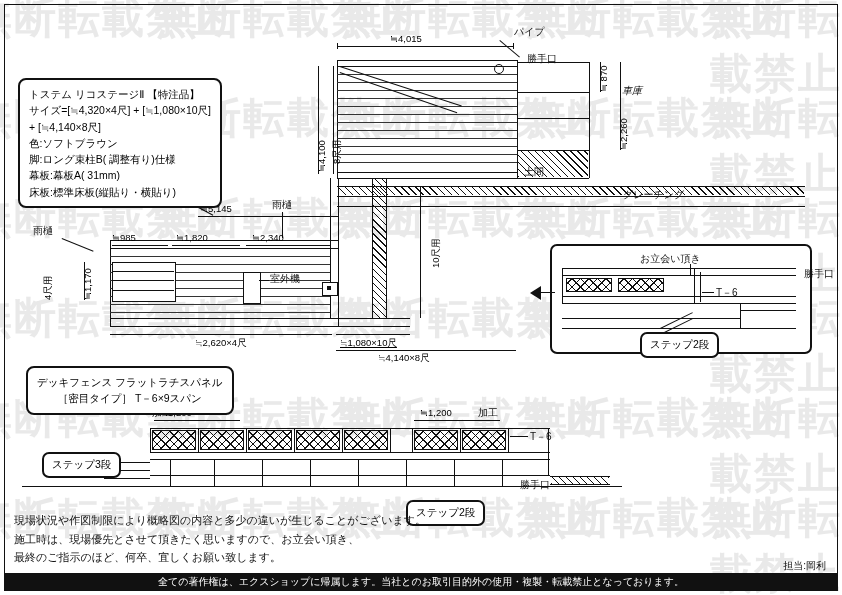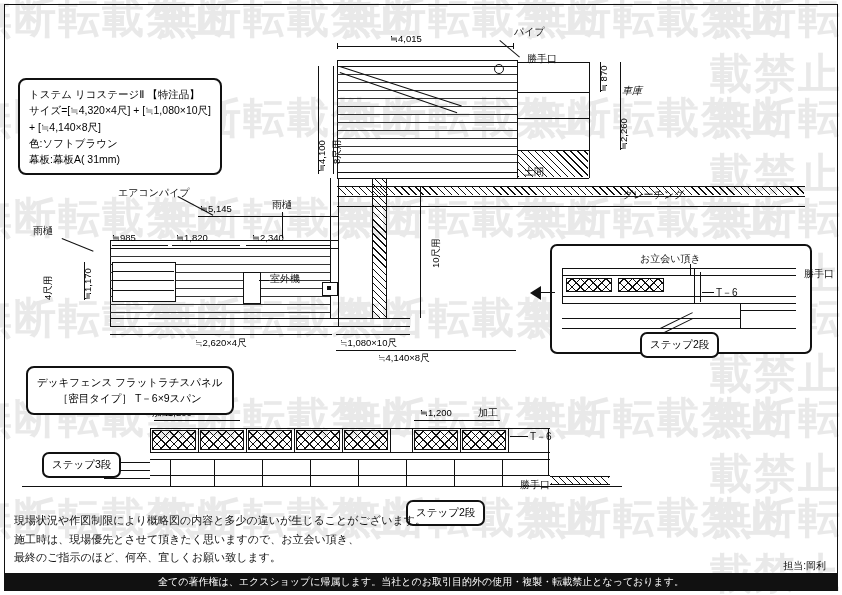--- a/index.html
+++ b/index.html
@@ -204,21 +204,21 @@
   <div class="ln hl" style="left:246px;top:245px;width:84px;"></div>
   <div class="dim" style="left:252px;top:232px;">≒2,340</div>
 
   <div class="ln vl" style="left:84px;top:262px;height:38px;"></div>
   <div class="vtxt" style="left:42px;top:300px;">4尺用</div>
   <div class="vtxt" style="left:82px;top:300px;">≒1,170</div>
 
   <div class="ln hl" style="left:110px;top:334px;width:222px;"></div>
   <div class="dim" style="left:195px;top:337px;">≒2,620×4尺</div>
   <div class="ln hl" style="left:336px;top:334px;width:74px;"></div>
-  <div class="dim" style="left:340px;top:337px;">≒1,080×10尺</div>
+  <div class="dim" style="left:340px;top:337px;text-decoration:underline;">≒1,080×10尺</div>
   <div class="ln hl" style="left:336px;top:350px;width:180px;"></div>
   <div class="dim" style="left:378px;top:352px;">≒4,140×8尺</div>
 
   <div class="box" style="left:550px;top:244px;width:258px;height:106px;"></div>
   <div class="ln hl" style="left:562px;top:268px;width:234px;"></div>
   <div class="ln hl" style="left:562px;top:275px;width:234px;"></div>
   <div class="hatch-x" style="left:566px;top:278px;width:46px;height:14px;"></div>
   <div class="hatch-x" style="left:618px;top:278px;width:46px;height:14px;"></div>
   <div class="ln hl" style="left:562px;top:296px;width:234px;"></div>
   <div class="ln hl" style="left:562px;top:303px;width:234px;"></div>
@@ -295,21 +295,23 @@
 
   <div class="tagbox" style="left:42px;top:452px;">ステップ3段</div>
   <div class="tagbox" style="left:406px;top:500px;">ステップ2段</div>
   <div class="lbl" style="left:520px;top:478px;">勝手口</div>
 
   <div class="noteblk" style="left:18px;top:78px;">
     <div>トステム リコステージⅡ 【特注品】</div>
     <div>サイズ=[≒4,320×4尺] + [≒1,080×10尺]</div>
     <div>        + [≒4,140×8尺]</div>
     <div>色:ソフトブラウン</div>
+    <div>脚:ロング束柱B( 調整有り)仕様</div>
     <div>幕板:幕板A( 31mm)</div>
+    <div>床板:標準床板(縦貼り・横貼り)</div>
   </div>
 
   <div class="noteblk" style="left:26px;top:366px;text-align:center;">
     <div>デッキフェンス フラットラチスパネル</div>
     <div>［密目タイプ］ T－6×9スパン</div>
   </div>
 
   <div class="fnote">
     <div>現場状況や作図制限により概略図の内容と多少の違いが生じることがございます。</div>
     <div>施工時は、現場優先とさせて頂きたく思いますので、お立会い頂き、</div>

